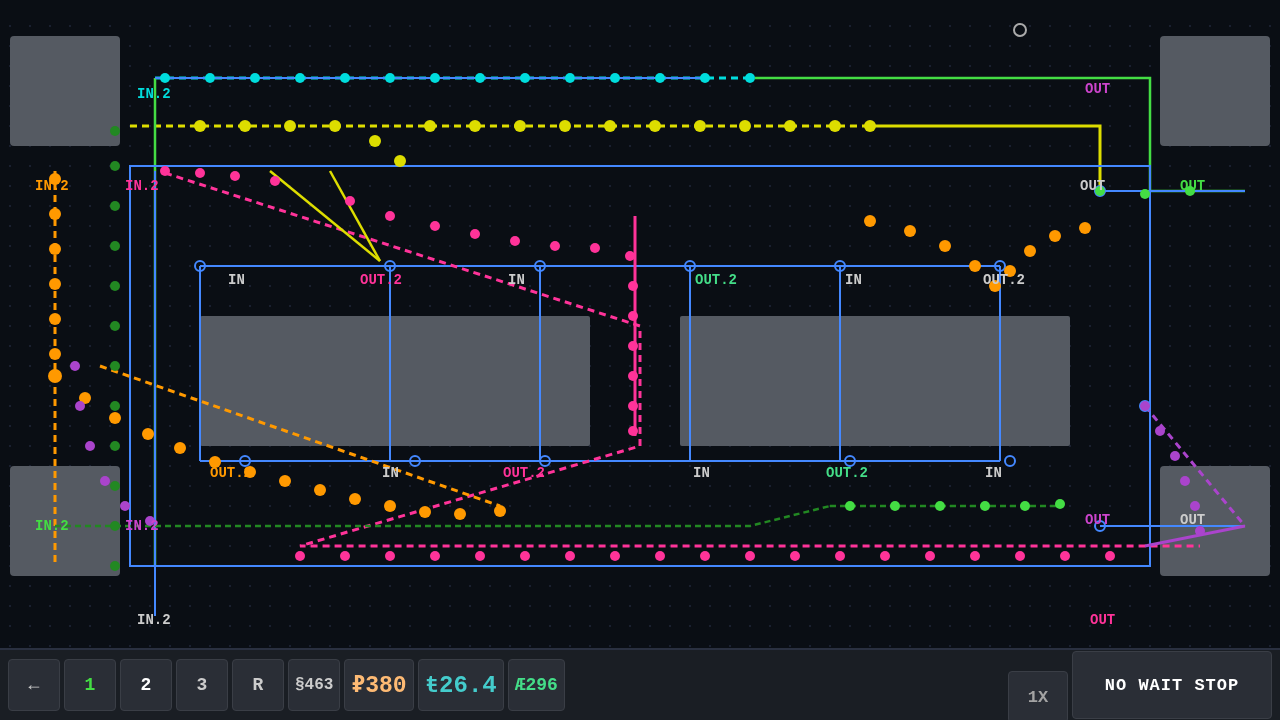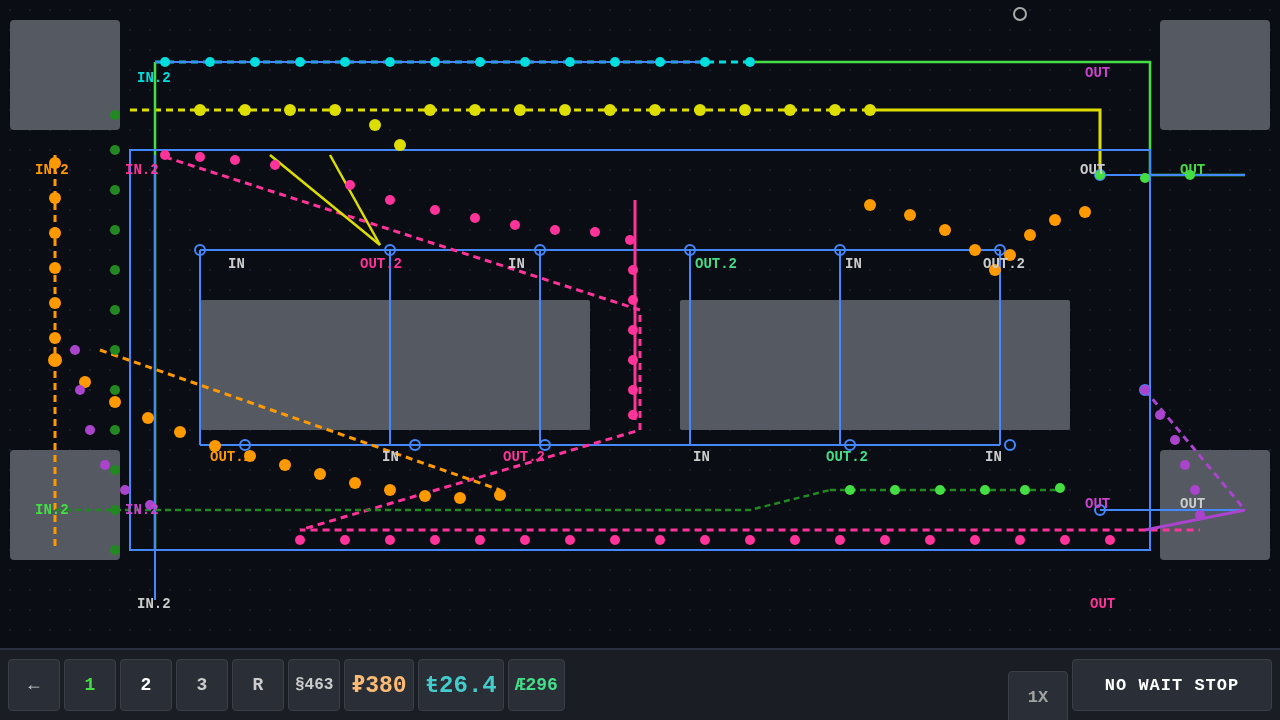--- a/index.html
+++ b/index.html
@@ -8,21 +8,21 @@
       height: 720px;
       background: #0a0e14;
       font-family: 'Courier New', monospace;
       overflow: hidden;
       position: relative;
     }
 
     
     #game-area {
       position: absolute;
-      top: 0; left: 0;
+      top: 16px; left: 0;
       width: 1280px;
       height: 648px;
       background: #0a0e14;
       background-image: radial-gradient(circle, #1a2030 1px, transparent 1px);
       background-size: 20px 20px;
       overflow: hidden;
     }
 
     
     #toolbar {
@@ -95,21 +95,21 @@
 
     
     #circuit-svg {
       position: absolute;
       top: 0; left: 0;
       width: 1280px;
       height: 648px;
     }
 
     .no-wait-stop-btn {
-      height: 52px;
+      height: 68px;
       min-width: 200px;
       background: #2a2e36;
       border: 1px solid #3a3e46;
       border-radius: 4px;
       color: #ffffff;
       font-family: 'Courier New', monospace;
       font-size: 17px;
       font-weight: bold;
       cursor: pointer;
       display: flex;

